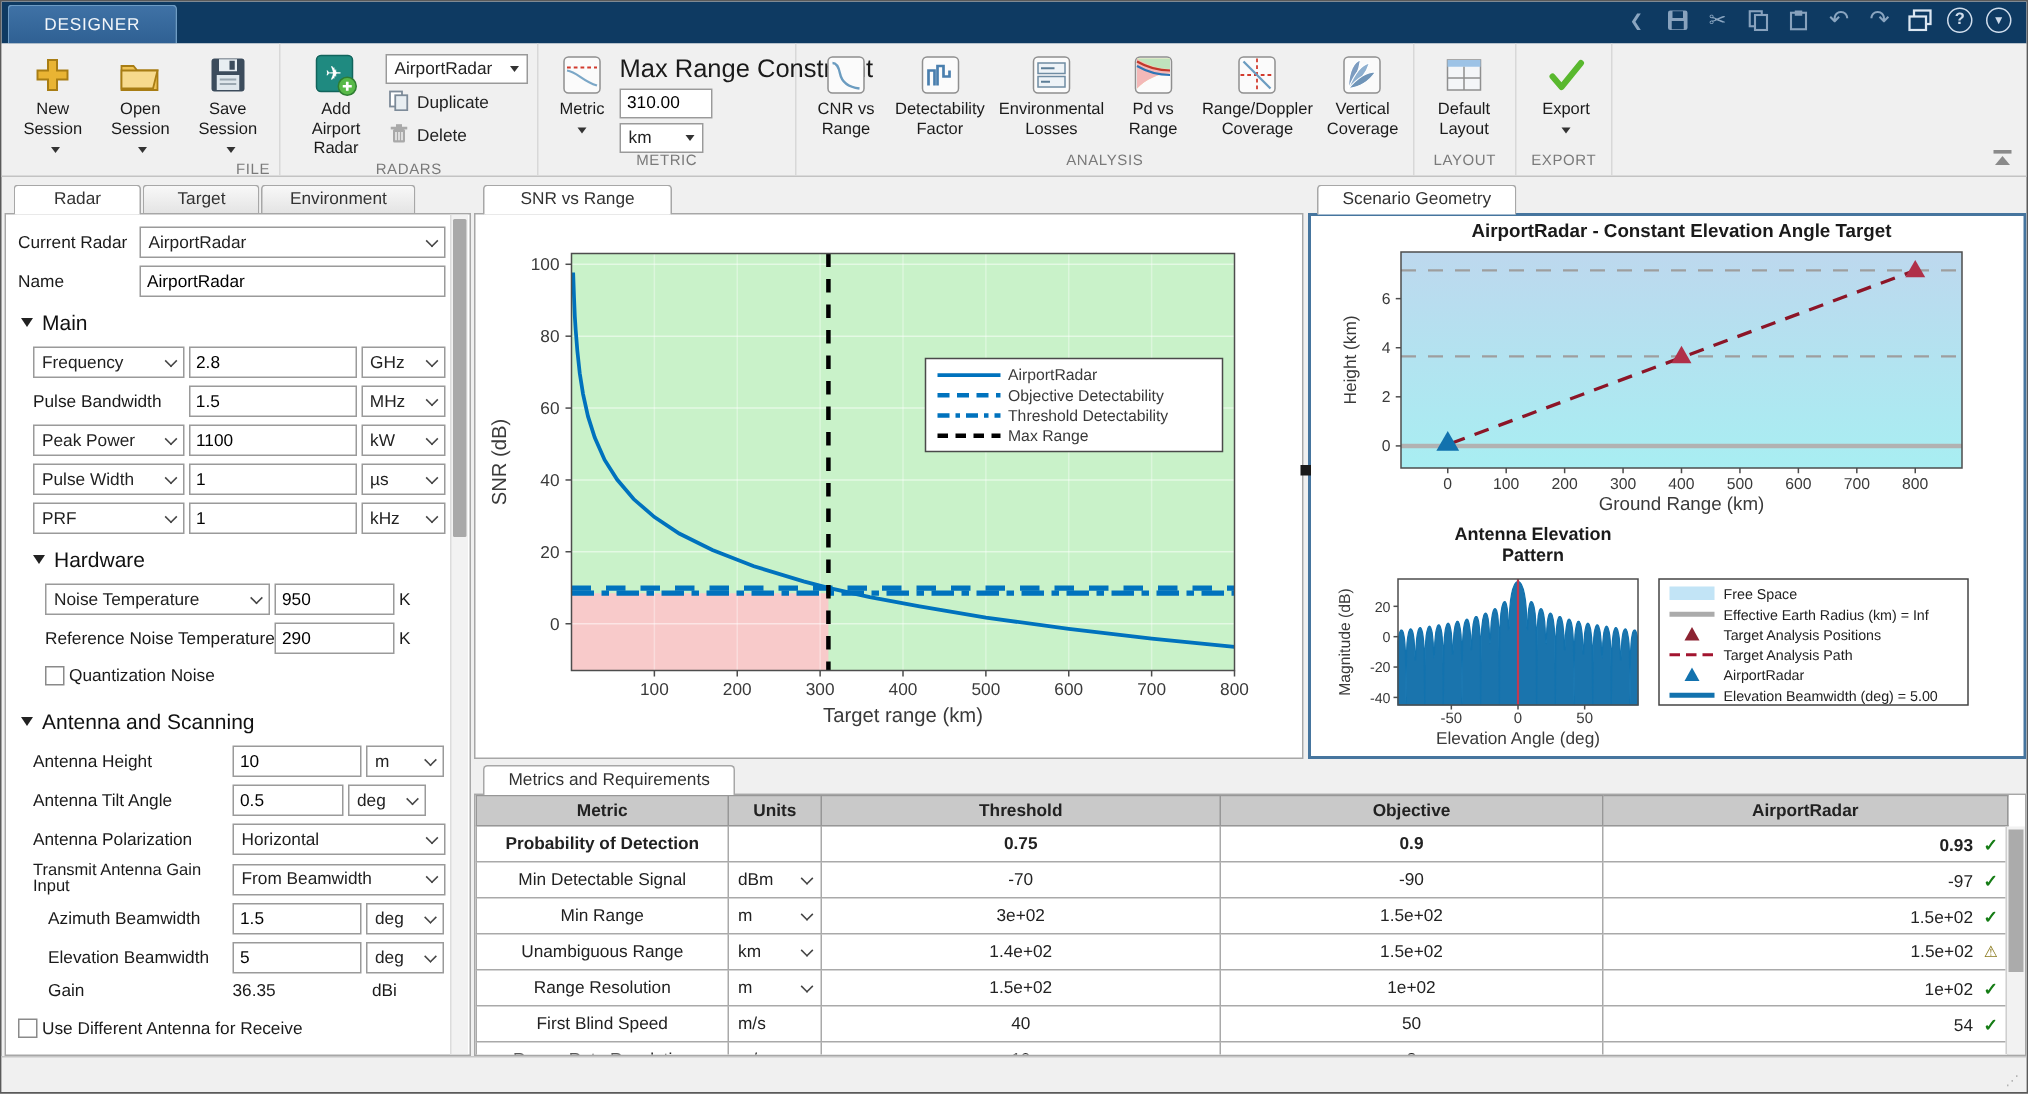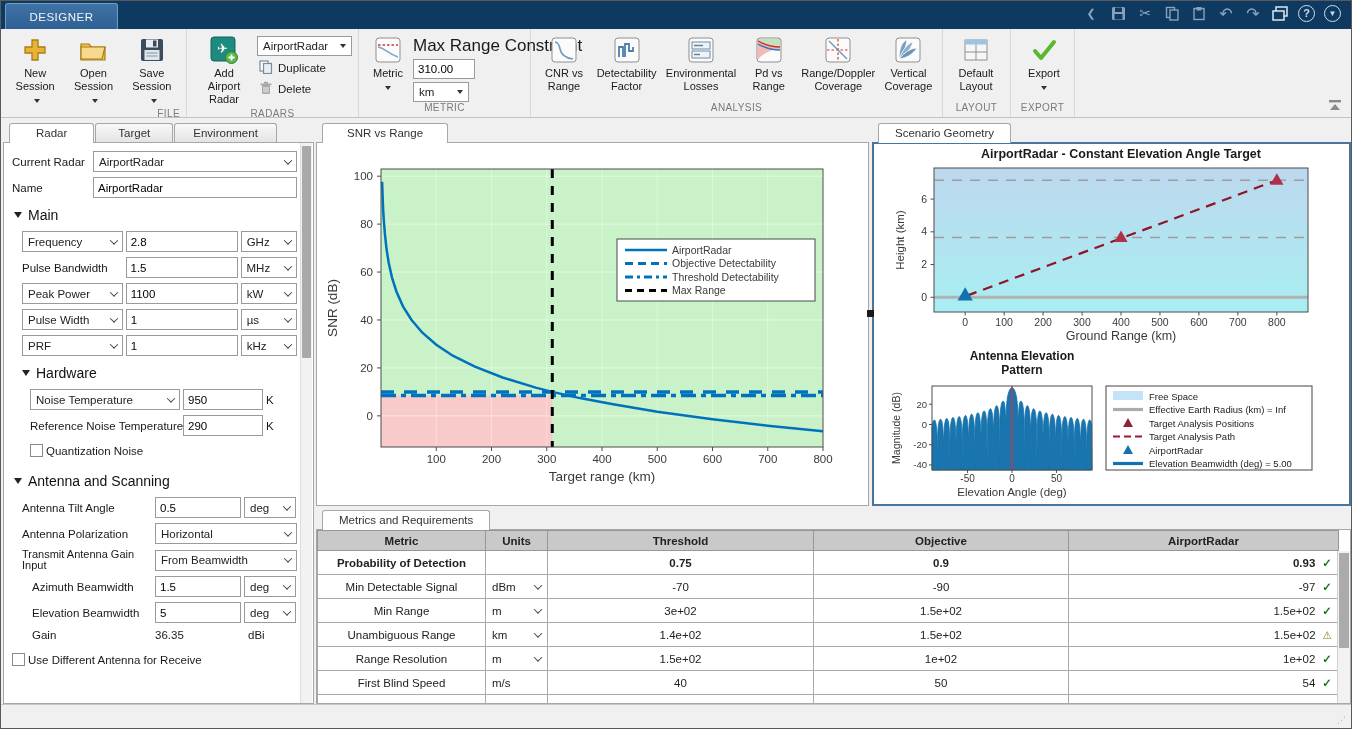--- a/index.html
+++ b/index.html
@@ -460,22 +460,30 @@
         <span class="cbx"></span>
         <span class="flabel">Quantization Noise</span>
       </div>
 
       <div class="sechead" style="margin-top:16px;">
         <span class="tri-down"></span>
         <span>Antenna and Scanning</span>
       </div>
 
       <div class="frow" style="padding-left:10px;">
+        <span class="flabel" style="width:130px;">Antenna Height</span>
+        <input class="tinput" style="width: 86px; height: 21px;" value="10">
+        <div class="lcombo" style="width:52px;">
+          <span>m</span>
+            <span class="chev"></span>
+          </div>
+      </div>
+      <div class="frow" style="padding-left:10px;">
         <span class="flabel" style="width:130px;">Antenna Tilt Angle</span>
-        <input class="tinput" style="width: 86px; height: 21px;" value="0.5">
+        <input class="tinput" style="width: 74px; height: 21px;" value="0.5">
         <div class="lcombo" style="width:52px;">
           <span>deg</span>
             <span class="chev"></span>
           </div>
       </div>
       <div class="frow" style="padding-left:10px;">
         <span class="flabel" style="width:130px;">Antenna Polarization</span>
         <div class="lcombo" style="flex:1;">
           <span>Horizontal</span>
             <span class="chev"></span>

